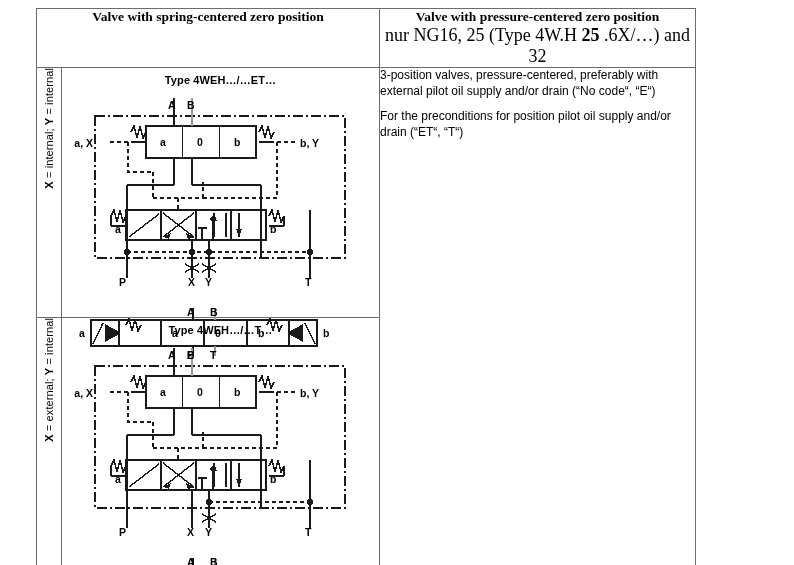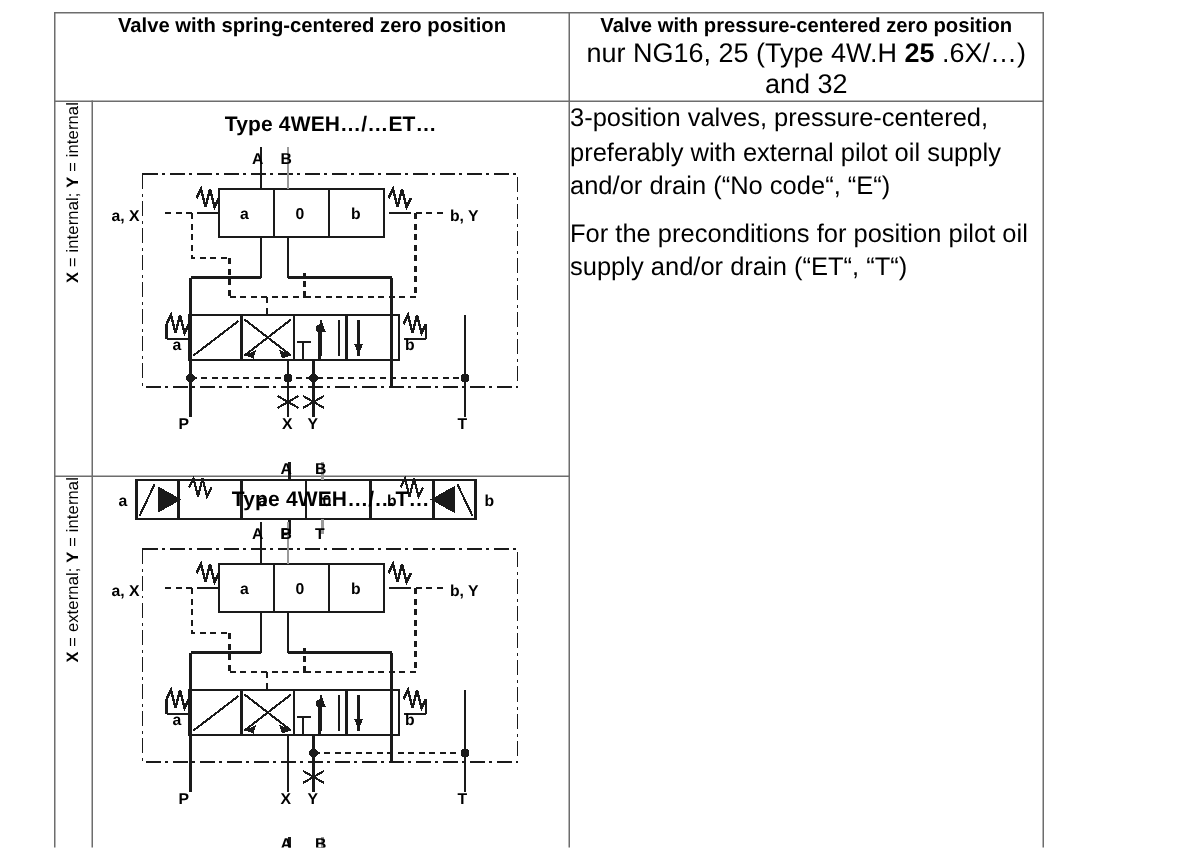--- a/index.html
+++ b/index.html
@@ -2,40 +2,40 @@
 <html><head>
 <meta charset="utf-8">
 <style>
   html,body{margin:0;padding:0;background:#fff;}
   body{width:794px;height:565px;font-family:"Liberation Sans",sans-serif;color:#000;-webkit-font-smoothing:antialiased;}
   .page{position:relative;width:794px;height:565px;overflow:hidden;}
 
   table.vt{position:absolute;left:36px;top:8px;width:659px;border-collapse:collapse;table-layout:fixed;}
   table.vt td,table.vt th{border:1px solid #6d6d6d;padding:0;vertical-align:top;}
 
-  th.hdr{height:37px;text-align:center;font-size:13.5px;font-weight:bold;line-height:1.18;padding:4px 6px 3px 6px;}
+  th.hdr{height:37px;text-align:center;font-size:13.5px;font-weight:bold;line-height:1.18;padding:4px 6px 3px 6px;font-family:Liberation Serif, serif;}
   th.hdr .sub{font-weight:normal;font-size:18px;}
   th.hdr .sub b{font-weight:bold;}
 
   td.vlabel{width:25px;text-align:center;vertical-align:middle;}
   td.vlabel .rot{
     writing-mode:vertical-rl;transform:rotate(180deg);
     font-size:11px;font-weight:bold;white-space:nowrap;letter-spacing:.1px;
     display:inline-block;
   }
   td.vlabel .rot .nb{font-weight:normal;}
 
   td.diagcell{width:318px;height:249px;position:relative;}
   td.diagcell2{width:318px;height:259px;position:relative;}
-  .dtitle{text-align:center;font-size:14px;font-weight:bold;margin-top:6px;letter-spacing:.1px;}
+  .dtitle{text-align:center;font-size:11px;font-weight:bold;margin-top:6px;letter-spacing:.1px;}
   .svgwrap{position:absolute;left:0;top:22px;width:100%;}
   svg{display:block;margin:0 auto;}
 
   td.textcell{padding:6px 8px 8px 8px;}
-  td.textcell p{margin:0 0 9px 0;font-size:17px;line-height:1.32;}
+  td.textcell p{margin:0 0 9px 0;font-size:12px;line-height:1.32;}
   td.textcell p:last-child{margin-bottom:0;}
 </style>
 </head>
 <body>
 
 <div class="page">
 
   <table class="vt">
     <colgroup>
       <col style="width:25px">

